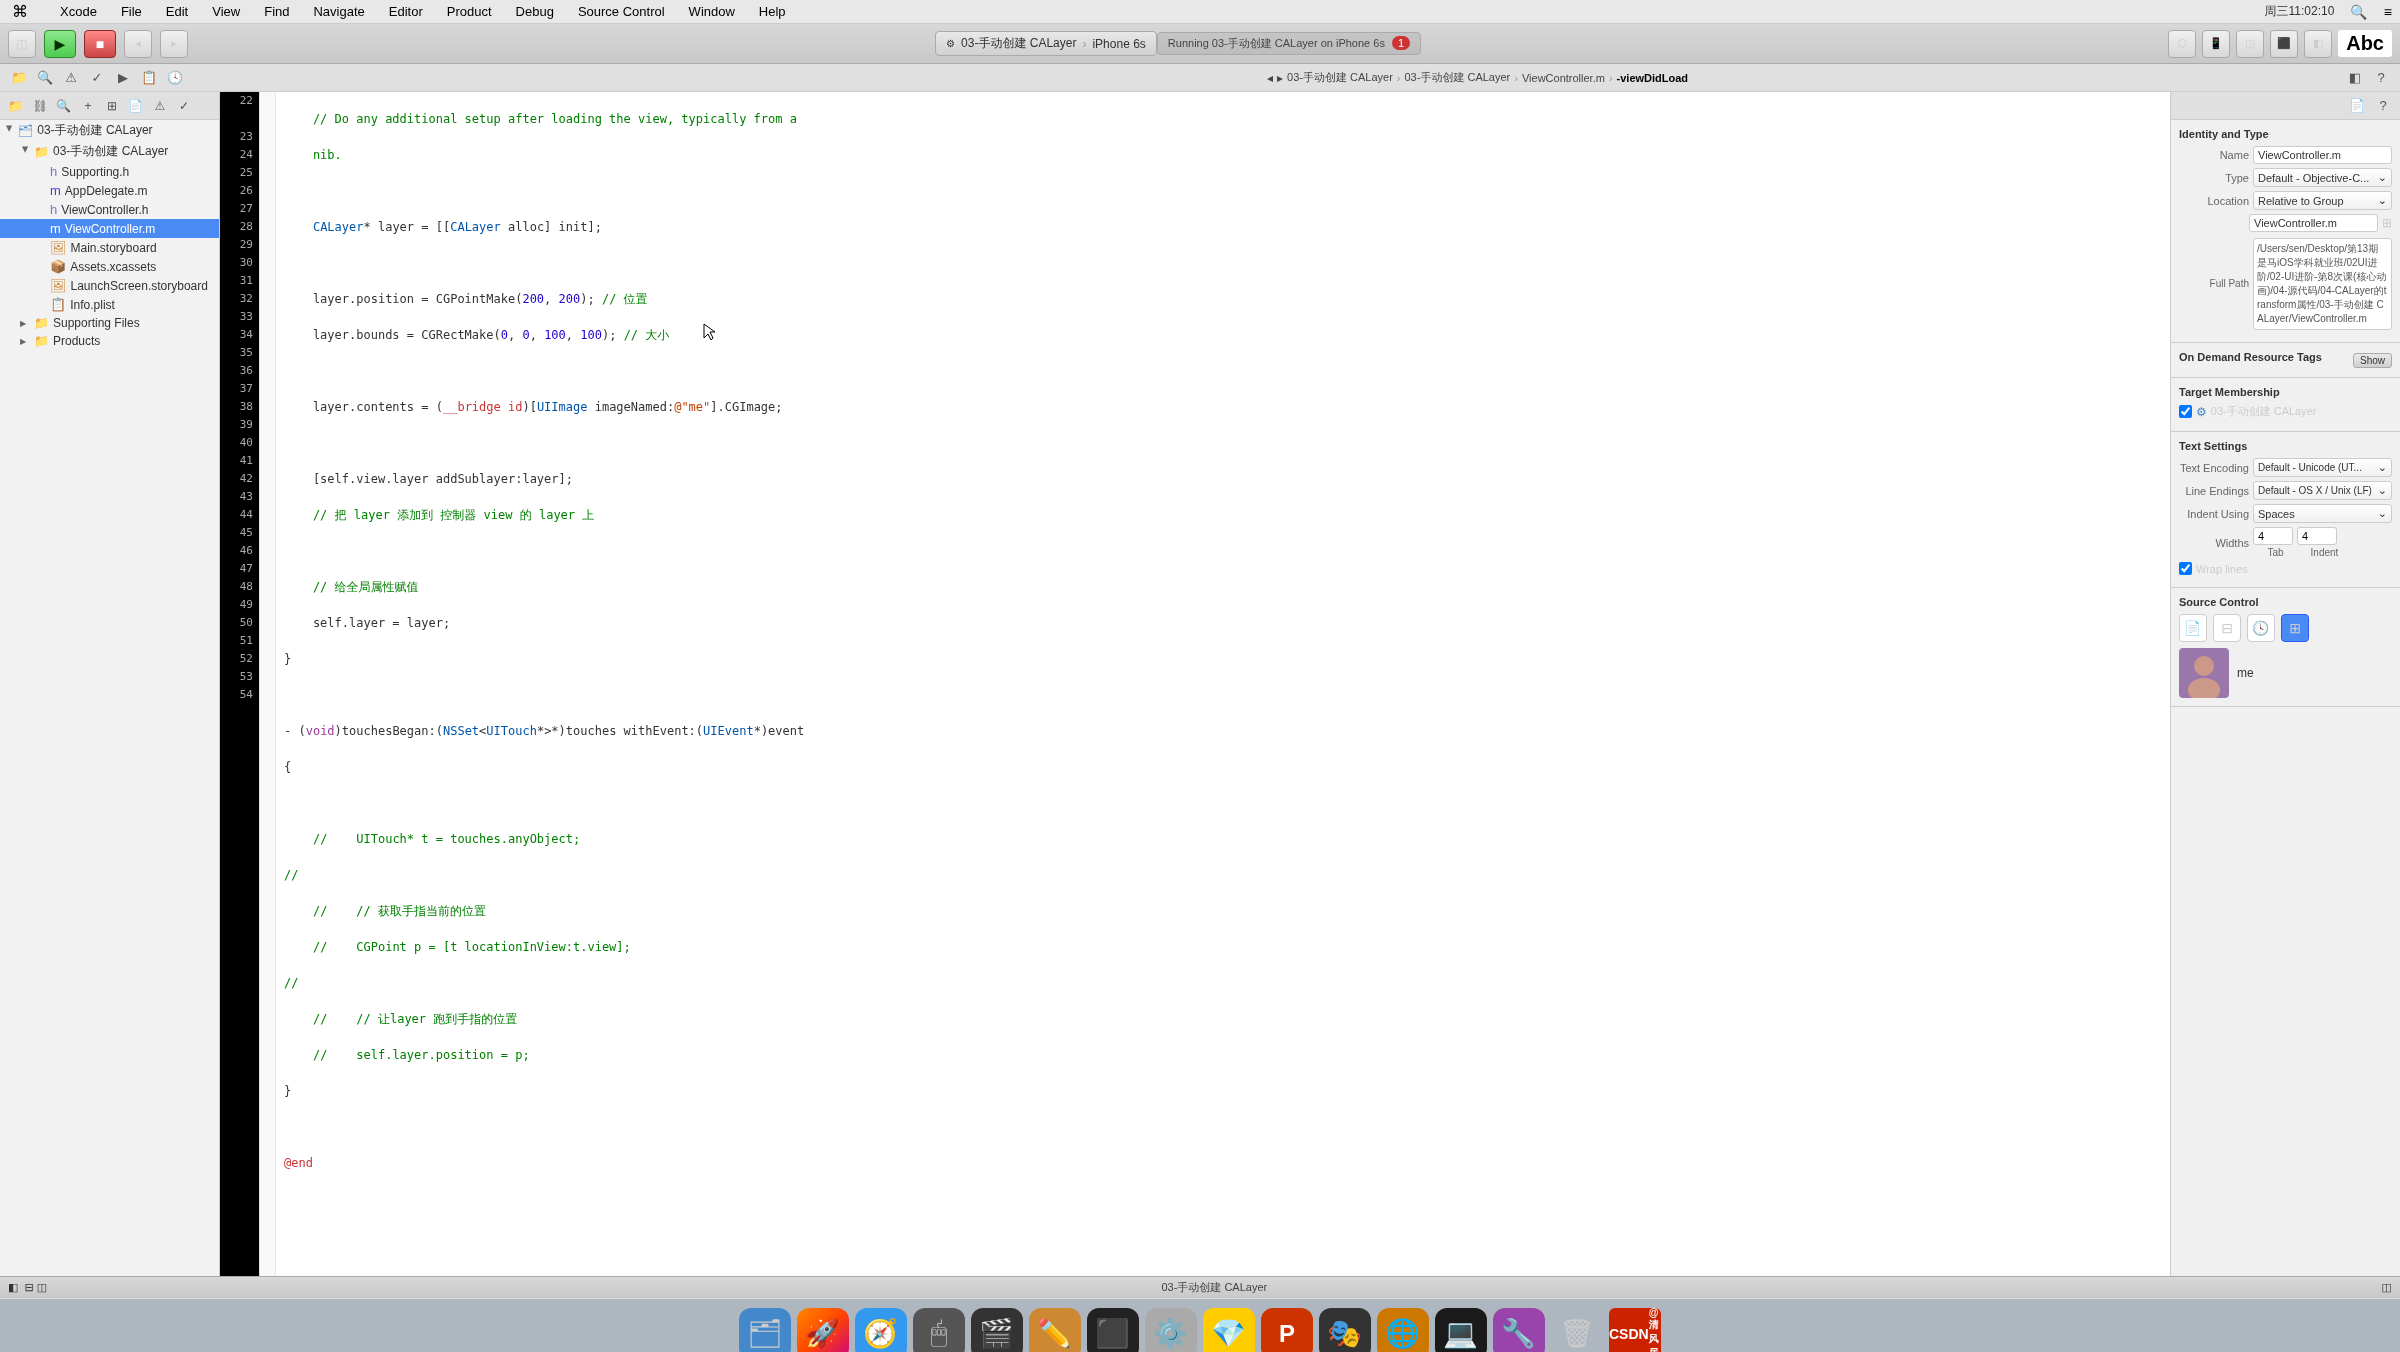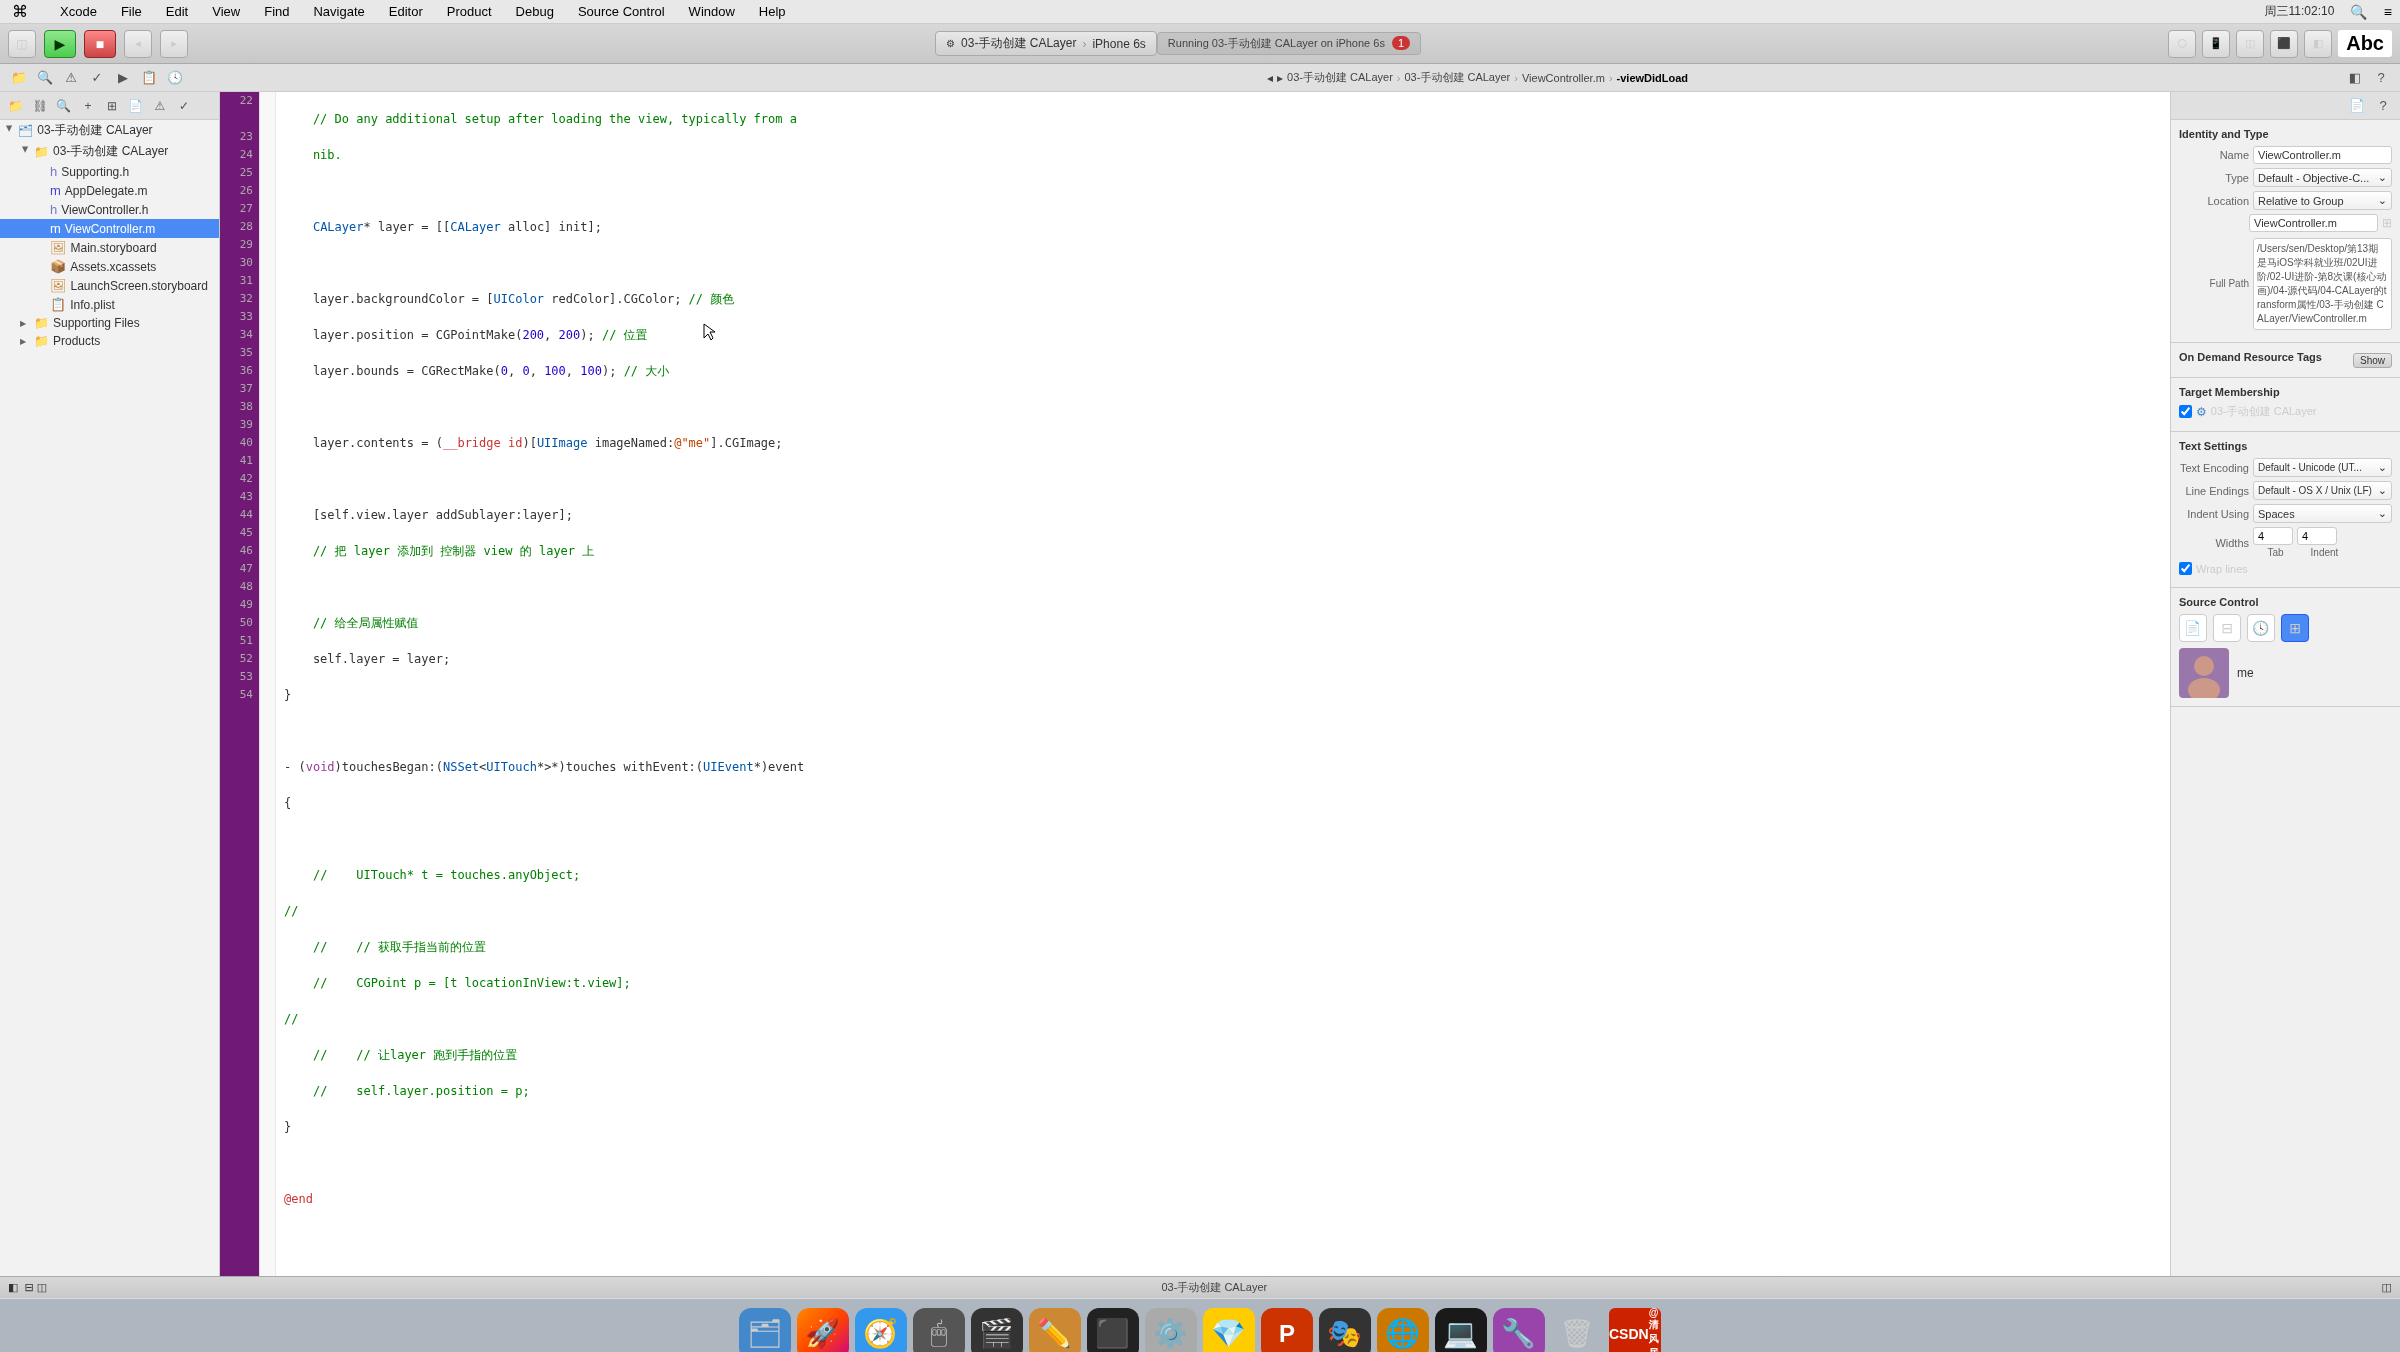--- a/index.html
+++ b/index.html
@@ -152,21 +152,21 @@
     .tree-icon { font-size: 13px; }
     
     
     #editor {
       flex: 1;
       background: #fff;
       overflow: auto;
       display: flex;
     }
     .line-numbers {
-      background: #701a75;
+      background: #000000;
       border-right: 1px solid #e0e0e0;
       padding: 0;
       min-width: 40px;
       text-align: right;
       color: #aaa;
       font-size: 11px;
       font-family: 'Menlo', 'Monaco', monospace;
       user-select: none;
     }
     .line-num {
@@ -560,21 +560,20 @@
     </div>
     <div class="gutter">
       
     </div>
     <div class="code-content">
 <span class="code-line"><span class="comment">    // Do any additional setup after loading the view, typically from a</span></span>
 <span class="code-line"><span class="comment">    nib.</span></span>
 <span class="code-line"> </span>
 <span class="code-line">    <span class="type">CALayer</span>* layer = [[<span class="type">CALayer</span> alloc] init];</span>
 <span class="code-line"> </span>
-<span class="code-line">    layer.backgroundColor = [<span class="type">UIColor</span> redColor].CGColor; <span class="comment">// 颜色</span></span>
 <span class="code-line">    layer.position = CGPointMake(<span class="num">200</span>, <span class="num">200</span>); <span class="comment">// 位置</span></span>
 <span class="code-line">    layer.bounds = CGRectMake(<span class="num">0</span>, <span class="num">0</span>, <span class="num">100</span>, <span class="num">100</span>); <span class="comment">// 大小</span></span>
 <span class="code-line"> </span>
 <span class="code-line">    layer.contents = (<span class="kw">__bridge</span> <span class="kw">id</span>)[<span class="type">UIImage</span> imageNamed:<span class="str">@"me"</span>].CGImage;</span>
 <span class="code-line"> </span>
 <span class="code-line">    [self.view.layer addSublayer:layer];</span>
 <span class="code-line"><span class="comment">    // 把 layer 添加到 控制器 view 的 layer 上</span></span>
 <span class="code-line"> </span>
 <span class="code-line"><span class="comment">    // 给全局属性赋值</span></span>
 <span class="code-line">    self.layer = layer;</span>

